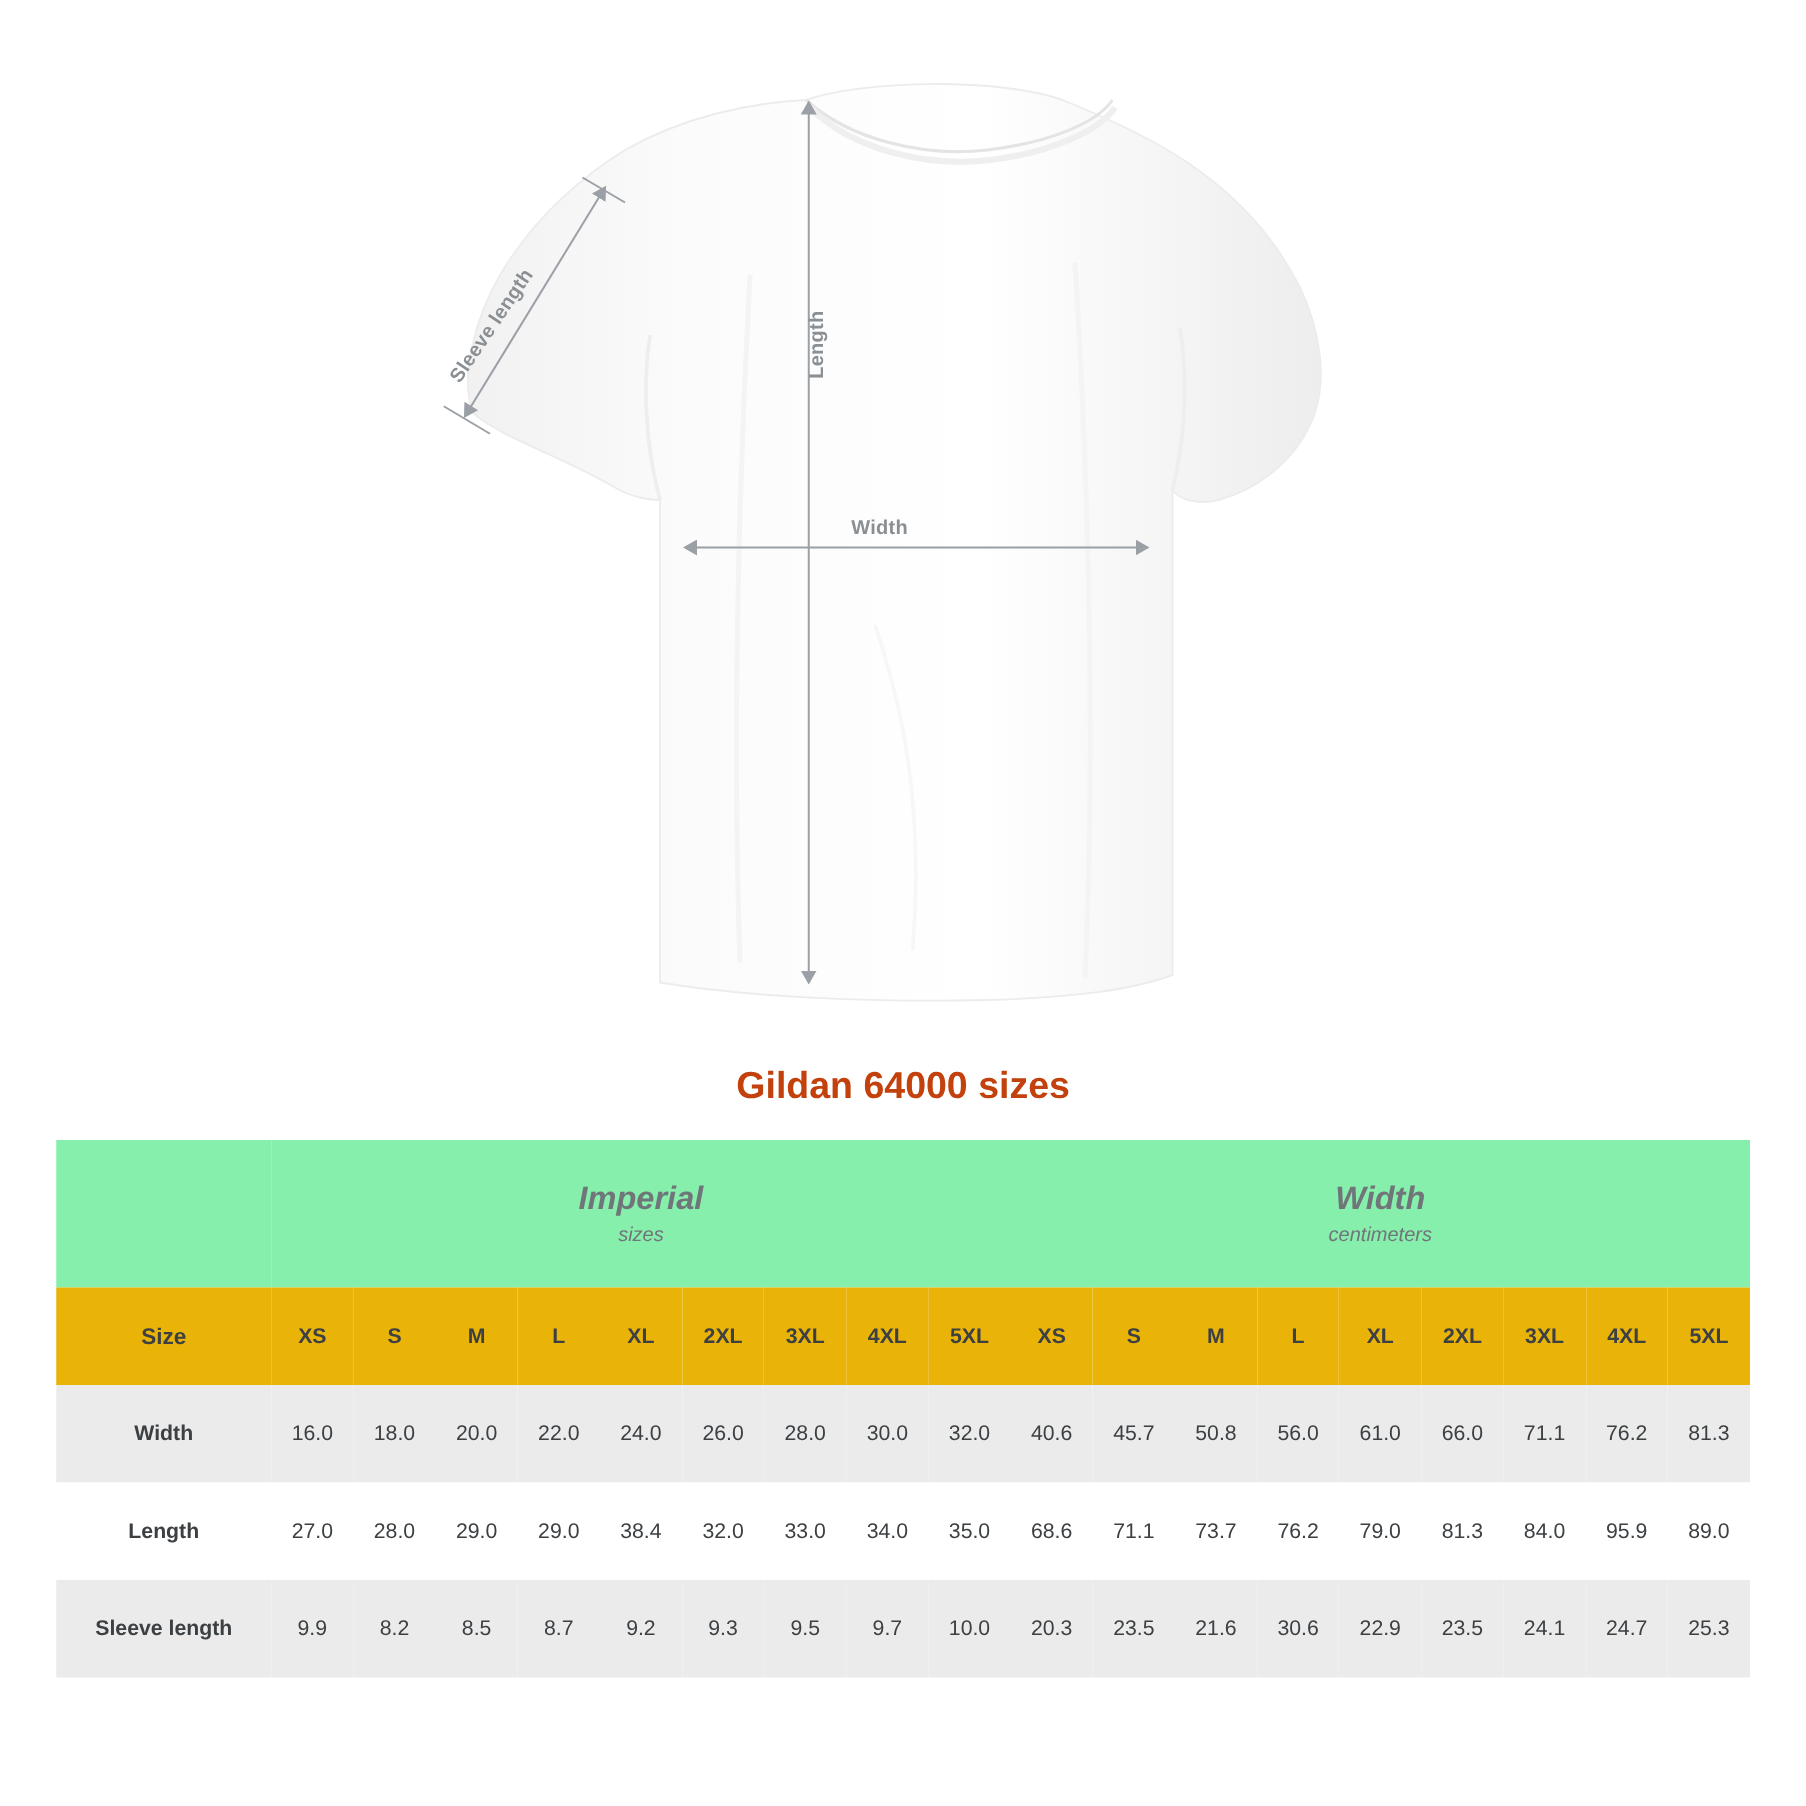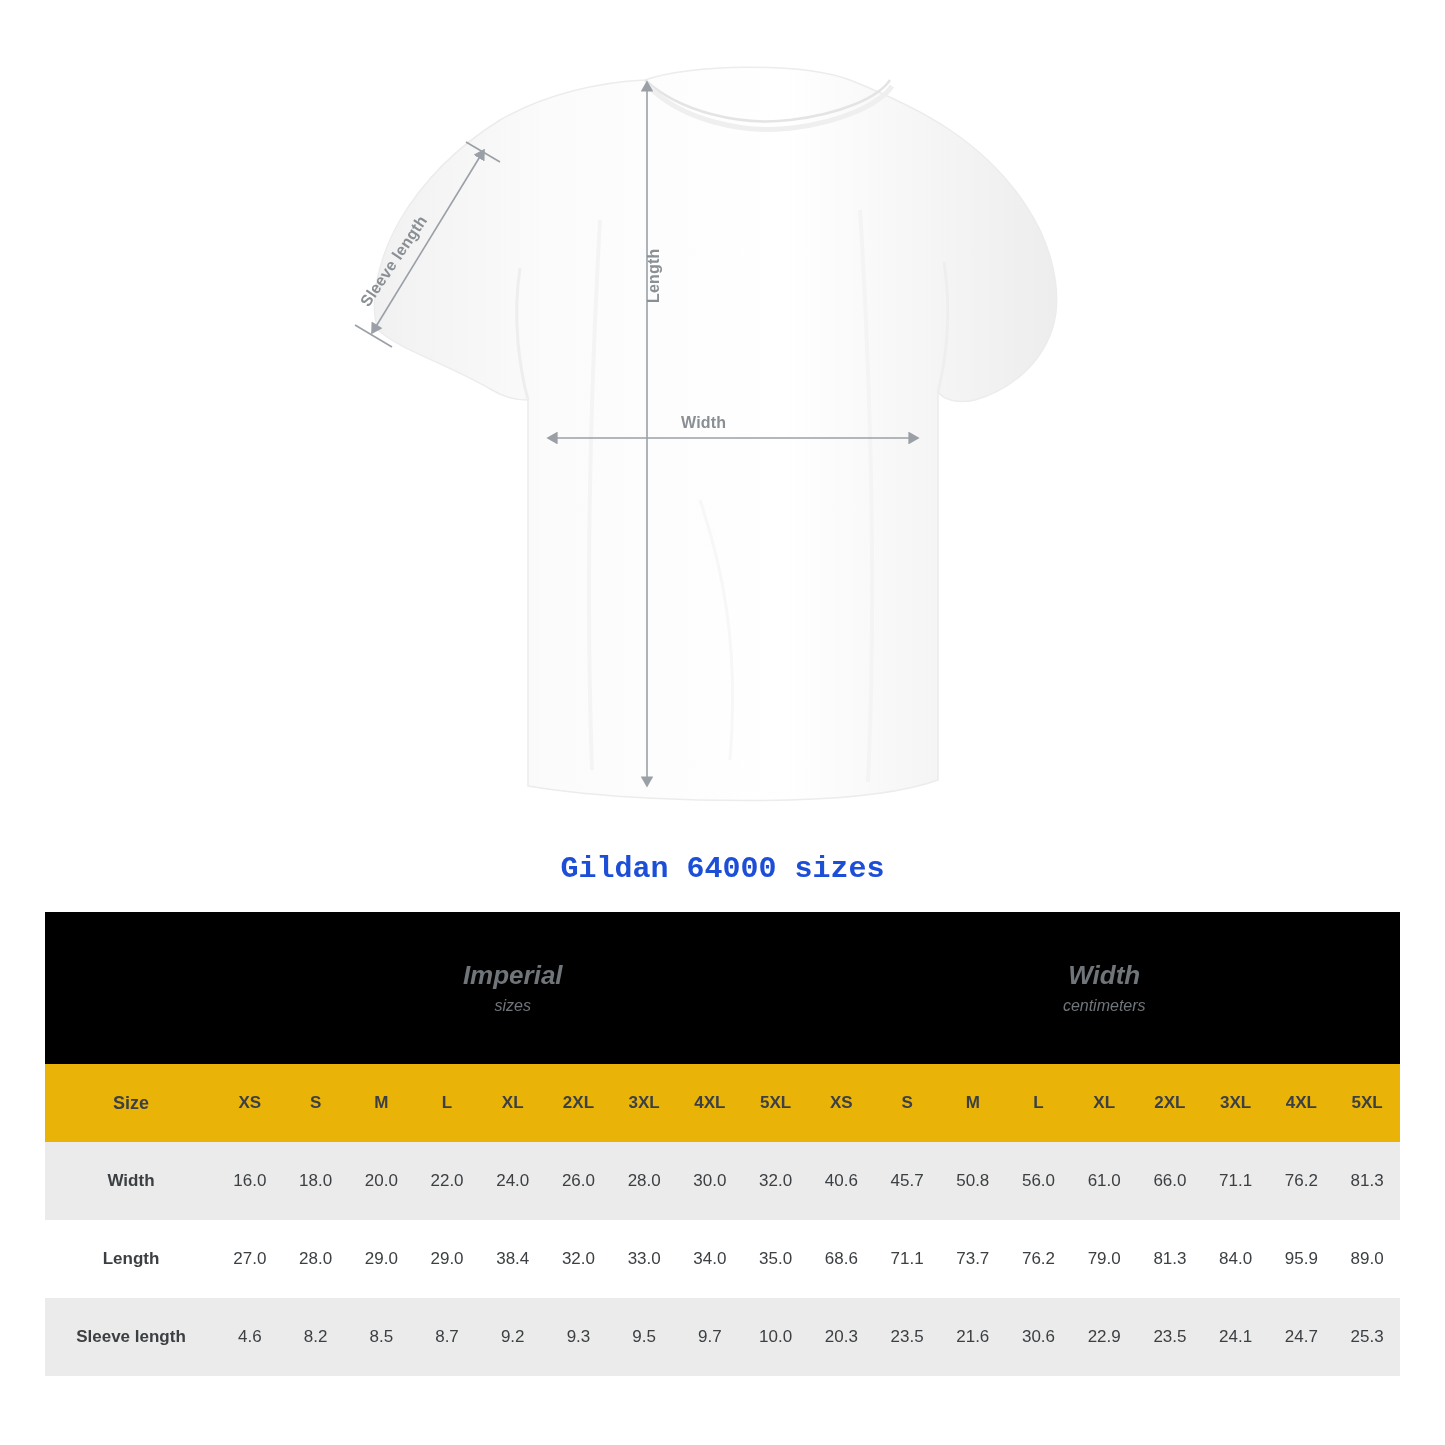--- a/index.html
+++ b/index.html
@@ -50,23 +50,22 @@
   }
 
   
   .title-block {
     text-align: center;
     margin-top: 22px;
   }
   .chart-title {
     font-size: 30px;
     font-weight: bold;
-    color: #1d4ed8;
+    color: #c2410c;
     margin: 0 0 16px 0;
-    font-family: Liberation Mono, monospace;
   }
   .chart-note {
     font-size: 17px;
     font-style: italic;
     color: #70757a;
     margin: 0;
   }
 
   
   .table-wrap {
@@ -79,22 +78,22 @@
     table-layout: fixed;
   }
   table.size-table td, table.size-table th {
     text-align: center;
     vertical-align: middle;
     font-size: 17px;
     color: #3c4043;
     border: none;
   }
   .group-row td {
-    background: #000000;
-    height: 152px;
+    background: #86efac;
+    height: 118px;
     padding: 0;
   }
   .group-name {
     font-size: 26px;
     font-style: italic;
     font-weight: bold;
     color: #70757a;
     line-height: 1.1;
   }
   .group-unit {
@@ -269,21 +268,21 @@
           <td>76.2</td>
           <td>79.0</td>
           <td>81.3</td>
           <td>84.0</td>
           <td>95.9</td>
           <td>89.0</td>
         </tr>
 
         <tr class="data-row shade">
           <td class="rowlabel">Sleeve length</td>
-          <td>4.6</td>
+          <td>9.9</td>
           <td>8.2</td>
           <td>8.5</td>
           <td>8.7</td>
           <td>9.2</td>
           <td>9.3</td>
           <td>9.5</td>
           <td>9.7</td>
           <td>10.0</td>
           <td>20.3</td>
           <td>23.5</td>

